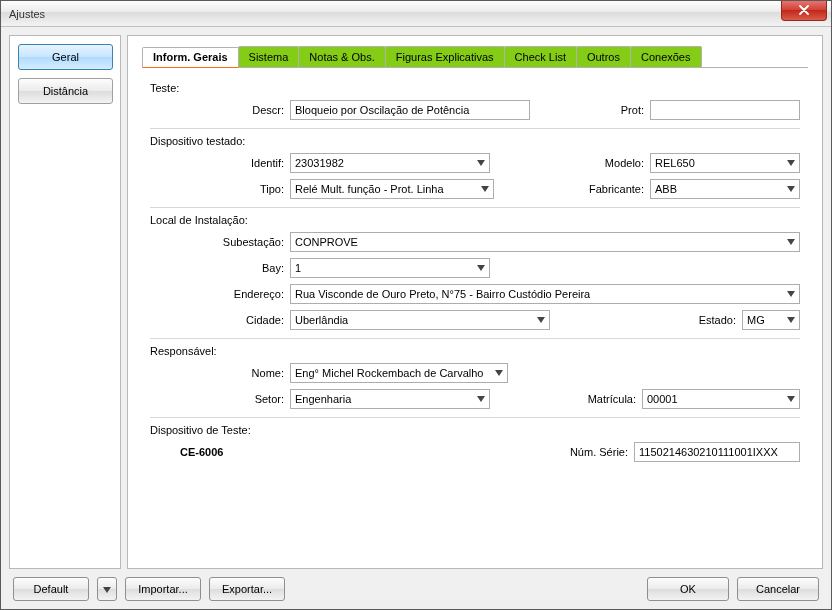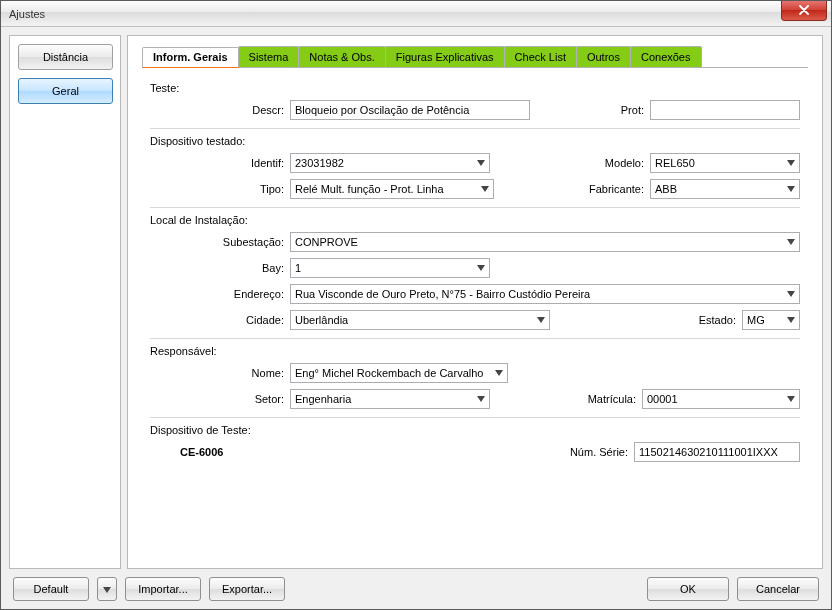--- a/index.html
+++ b/index.html
@@ -207,25 +207,25 @@
             <path d="M1 1 L9 9 M9 1 L1 9" stroke="#fff" stroke-width="1.8" stroke-linecap="round"></path>
           </svg>
       </span>
     </div>
   </div>
 
   <div class="client">
     <div class="top-row">
 
       <div class="sidebar-panel">
+        <div class="side-btn selected">
+          <span>Geral</span>
+        </div>
         <div class="side-btn normal">
           <span>Distância</span>
-        </div>
-        <div class="side-btn selected">
-          <span>Geral</span>
         </div>
       </div>
 
       <div class="main-panel">
         <div class="tabrow">
           <div class="tab active"><span>Inform. Gerais</span></div>
           <div class="tab"><span>Sistema</span></div>
           <div class="tab"><span>Notas &amp; Obs.</span></div>
           <div class="tab"><span>Figuras Explicativas</span></div>
           <div class="tab"><span>Check List</span></div>

